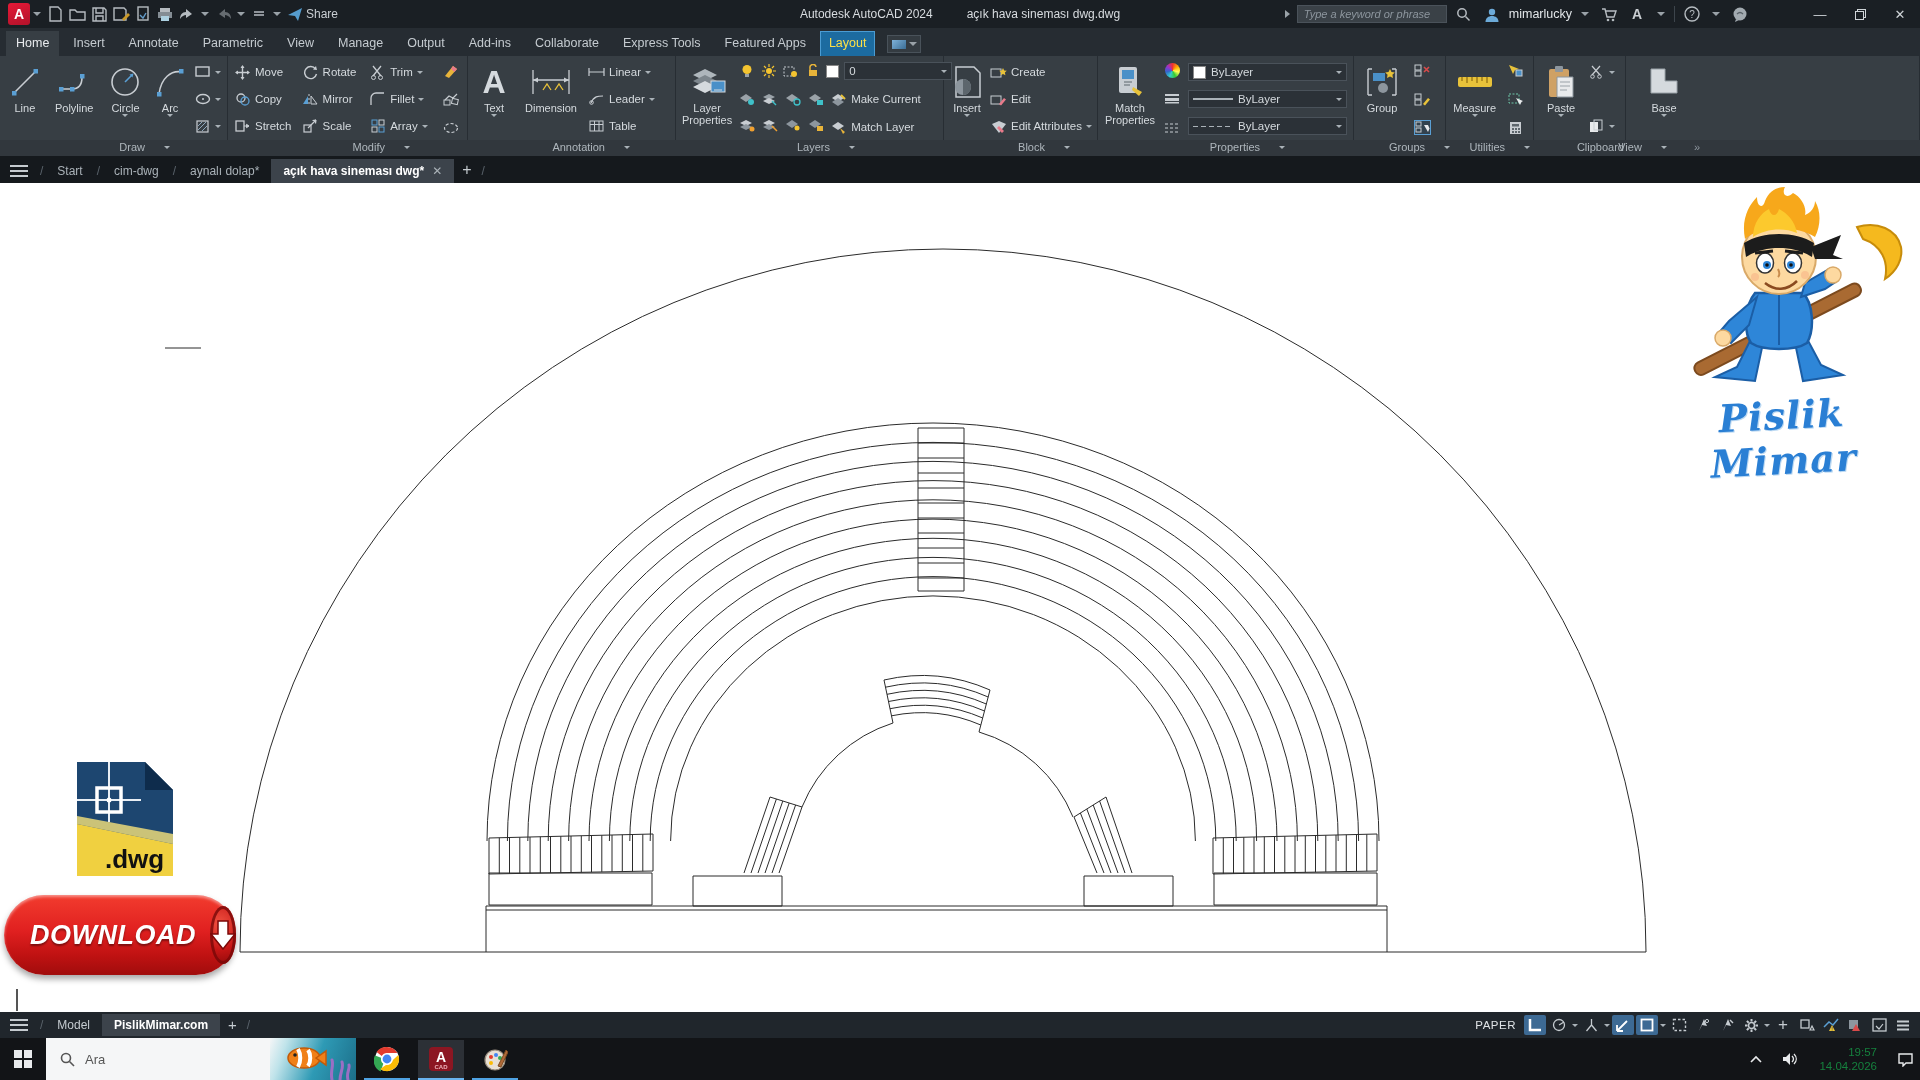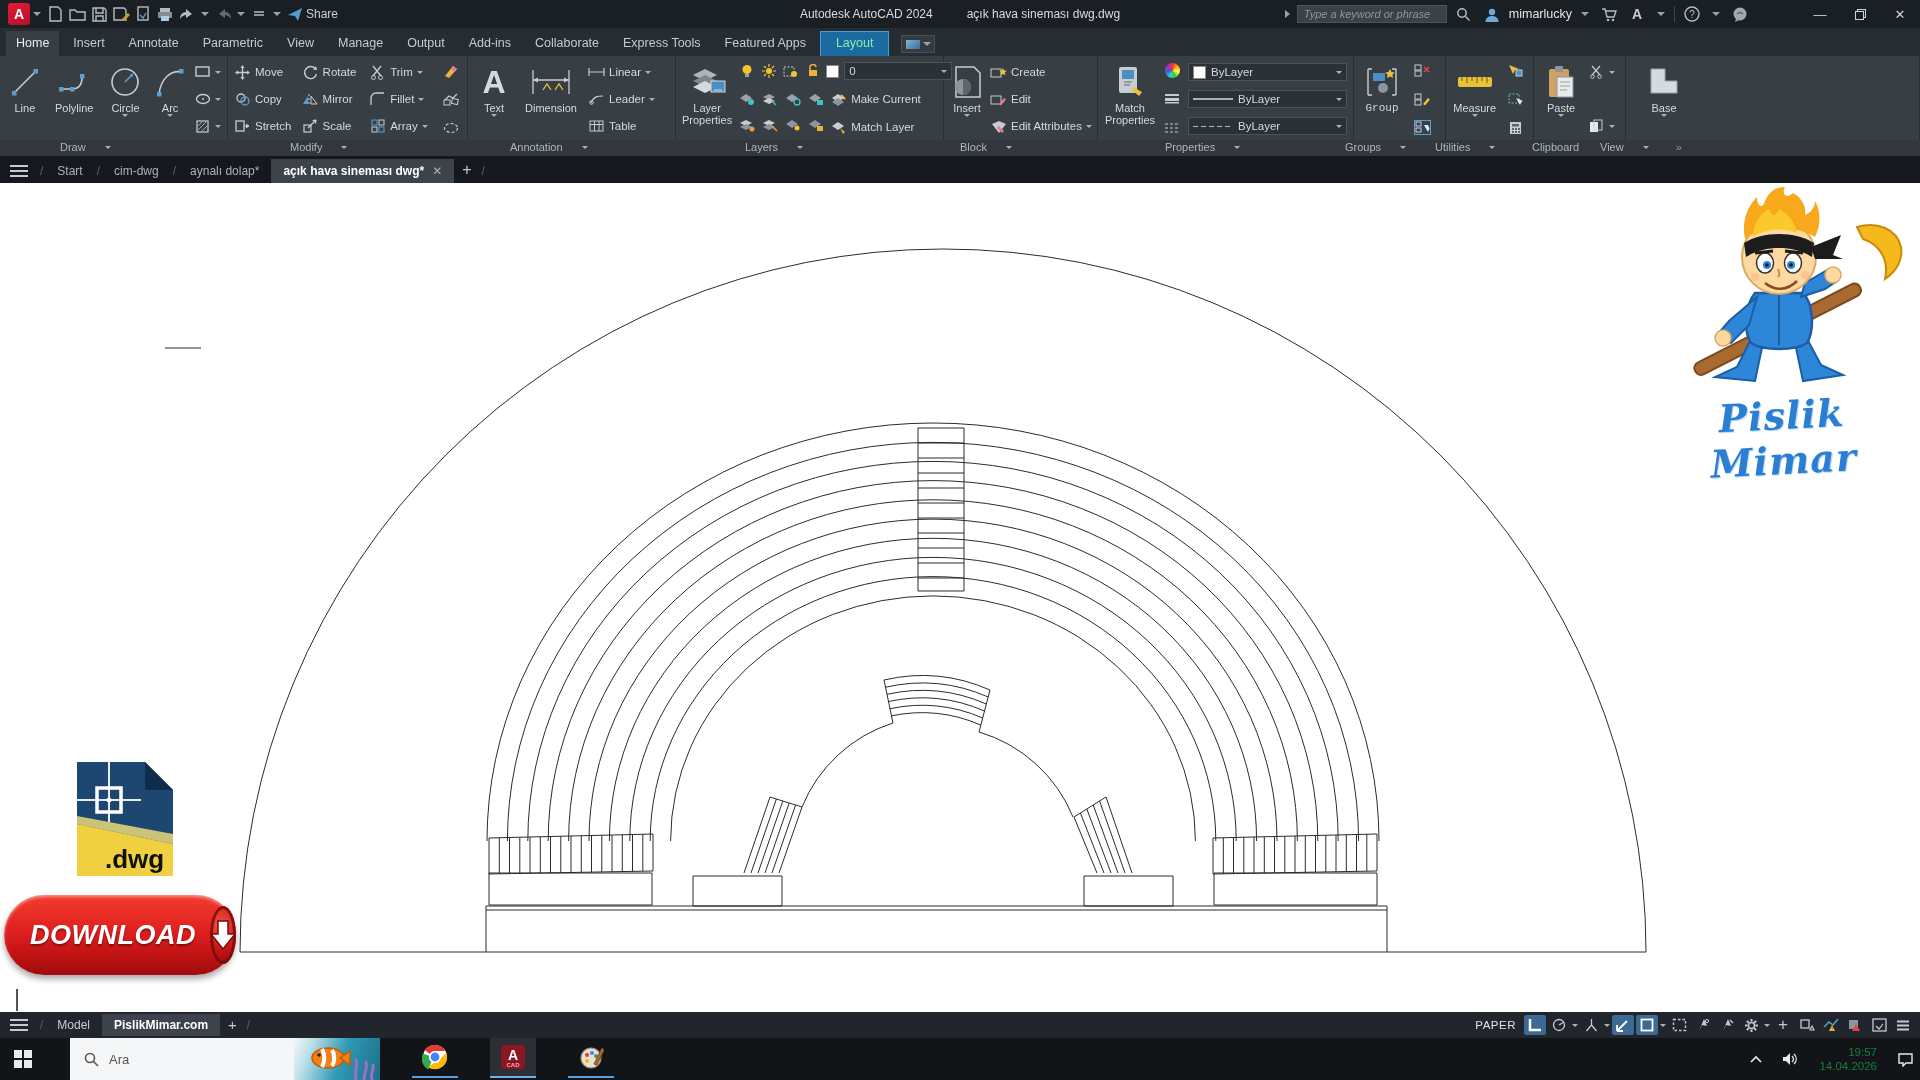--- a/index.html
+++ b/index.html
@@ -22,30 +22,30 @@
                 font-style:italic; font-size:11px; padding:0 6px; }
   .search-box::placeholder { color:#8d969e; }
   .win-btn { width:34px; height:28px; display:flex; align-items:center; justify-content:center; color:#cfd4d8; font-size:13px; }
   .divider-v { width:1px; height:16px; background:#3d454c; }
 
   
   #ribbon-tabs { position:absolute; left:0; top:28px; width:1920px; height:28px; background:#262c32;
                  display:flex; align-items:flex-end; color:#c5cbd0; font-size:12.5px; }
   .rtab { padding:5px 10px 6px; margin-right:4px; cursor:default; }
   .rtab.active { background:#373e44; color:#e8ebee; }
-  .rtab.layout { background:#1c6ba0; color:#86efac; border:1px solid #4b9cd3; border-bottom:none; padding:4px 15px 6px; }
+  .rtab.layout { background:#1c6ba0; color:#fde047; border:1px solid #4b9cd3; border-bottom:none; padding:4px 8px 6px; }
   .rtab-extra { width:34px; height:18px; background:#343b41; border:1px solid #49525a; margin-left:8px; margin-bottom:3px;
                 display:flex; align-items:center; justify-content:center; gap:3px; }
   .rtab-extra .mini-img { width:14px; height:9px; background:linear-gradient(135deg,#7fb2d9,#3b6e96); }
 
   
   #ribbon { position:absolute; left:0; top:56px; width:1920px; height:84px; background:#373e44; display:flex; }
   #panel-labels { position:absolute; left:0; top:140px; width:1920px; height:16px; background:#31373d;
                   color:#aeb6bc; font-size:11px; }
-  .plabel { position:absolute; top:1px; display:flex; gap:19px; align-items:center; justify-content:flex-start; }
+  .plabel { position:absolute; top:1px; display:flex; gap:19px; align-items:center; justify-content:flex-end; }
   .panel { height:84px; border-right:1px solid #272d33; display:flex; padding:4px 6px 2px; gap:6px; }
   .bigbtn { width:52px; display:flex; flex-direction:column; align-items:center; justify-content:flex-start;
             color:#d5dade; font-size:11px; text-align:center; line-height:12px; padding-top:2px; }
   .bigbtn .bicon { height:40px; display:flex; align-items:center; justify-content:center; }
   .vcol { display:flex; flex-direction:column; justify-content:space-between; padding:3px 0; }
   .srow { display:flex; align-items:center; gap:4px; color:#d5dade; font-size:11.5px; height:18px; white-space:nowrap; }
   .sic { width:17px; height:15px; display:flex; align-items:center; justify-content:center; }
   .dcaret { width:0; height:0; border-left:3.5px solid transparent; border-right:3.5px solid transparent; border-top:3.5px solid #aab2b8; }
   .combo { background:#2b3137; border:1px solid #4a525a; height:18px; display:flex; align-items:center;
            color:#d5dade; font-size:11.5px; padding:0 4px; gap:5px; }
@@ -98,21 +98,21 @@
                display:flex; align-items:center; color:#c5cbd0; font-size:12px; }
   .stab { padding:4px 12px; }
   .stab.active { background:#3c434b; color:#fff; font-weight:bold; }
   #status-right { position:absolute; right:6px; top:0; height:26px; display:flex; align-items:center; gap:2px; }
   .st-ic { width:22px; height:20px; display:flex; align-items:center; justify-content:center; border-radius:2px; }
   .st-ic.blue { background:#3d6a94; }
   .paper-label { font-size:11.5px; color:#dfe3e6; margin-right:6px; letter-spacing:.5px; }
 
   
   #taskbar { position:absolute; left:0; top:1038px; width:1920px; height:42px; background:#121417;
-             display:flex; align-items:flex-start;gap:24px; }
+             display:flex; align-items:flex-end; }
   #win-start { width:46px; height:42px; display:flex; align-items:center; justify-content:center; }
   .win-logo { display:grid; grid-template-columns:8px 8px; grid-template-rows:8px 8px; gap:1.5px; }
   .win-logo div { background:#e8eaec; }
   #task-search { width:310px; height:42px; background:#f5f6f7; display:flex; align-items:center;
                  padding-left:14px; gap:10px; color:#555; font-size:13px; position:relative; overflow:hidden; }
   #search-img { position:absolute; right:0; top:0; width:86px; height:42px;
                 background:linear-gradient(110deg,#f5f6f7 0%, #bfe3ea 18%, #2e9ab5 55%, #1c6f8a 100%); }
   .task-ic { width:46px; height:40px; display:flex; align-items:center; justify-content:center;
              border-bottom:2px solid transparent; margin-left:8px; }
   .task-ic.open { border-bottom:2px solid #4fa3e3; }
@@ -721,21 +721,21 @@
         </div>
       <div class="combo">
         <span class="lw-glyph" style="height:1px;background:repeating-linear-gradient(90deg,#aab2b8 0 5px,transparent 5px 8px);"></span>
         <span>ByLayer</span>
           <span class="fill"></span>
           <span class="dcaret"></span>
         </div>
     </div>
   </div>
 
-  <div class="panel" style="width:92px;font-family:Liberation Mono, monospace;">
+  <div class="panel" style="width:92px;">
     <div class="bigbtn" style="width:44px">
       <span class="bicon">
         <svg width="36" height="34">
             <path d="M4 4v26M4 4h4M4 30h4M32 4v26M32 4h-4M32 30h-4" stroke="#c8cdd2" stroke-width="1.4" fill="none"></path>
             <rect x="9" y="8" width="12" height="8" fill="#4a90c8"></rect>
             <circle cx="19" cy="23" r="5" fill="#8d969e"></circle>
             <path d="M26 4l1.5 3 3.3.5-2.4 2.3.6 3.2-3-1.5-3 1.5.6-3.2L21.2 7.5l3.3-.5z" fill="#e8c23a"></path>
           </svg>
         </span>
       <span>Group</span>

